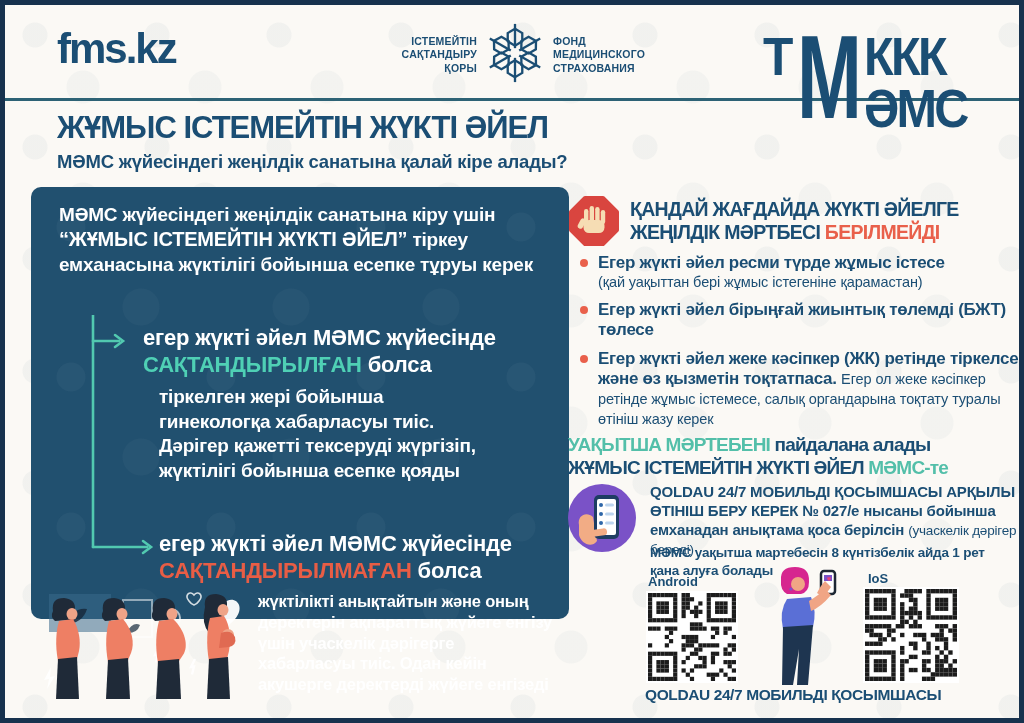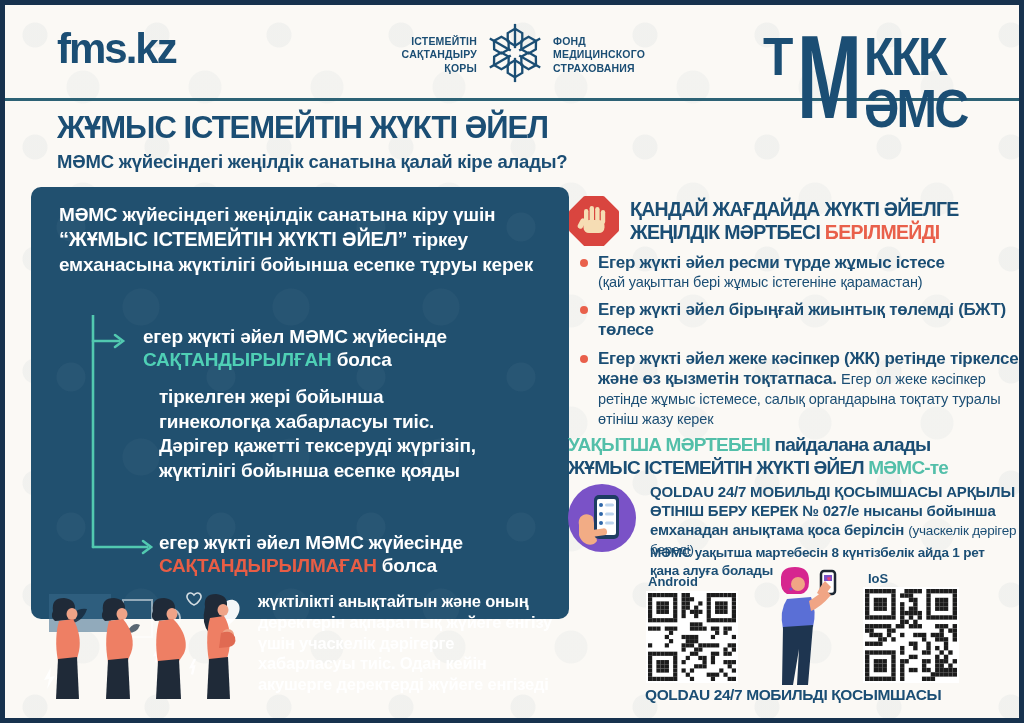--- a/index.html
+++ b/index.html
@@ -27,21 +27,21 @@
   #page-subtitle{position:absolute;left:52px;top:146px;font-size:18.5px;font-weight:700;letter-spacing:-.2px;color:#1b4e74;}
   
   #leftbox{position:absolute;left:16px;top:182px;width:538px;height:432px;background:#21506f;border-radius:10px;color:#fff;margin-left:10px;}
   #leftbox::before{content:"";position:absolute;inset:0;border-radius:3px;
       background-image:radial-gradient(circle at 40px 40px, rgba(255,255,255,.035) 14px, transparent 15px),
                        radial-gradient(circle at 110px 120px, rgba(255,255,255,.03) 18px, transparent 19px);
       background-size:150px 150px;pointer-events:none;}
   .intro{position:absolute;left:28px;top:16px;right:20px;font-size:19px;font-weight:700;line-height:1.27;letter-spacing:-.2px;}
   .intro .em{font-weight:800;font-size:20px;}
   .connector{position:absolute;left:48px;top:128px;}
-  .branch{font-size:19px;font-weight:700;line-height:1.22;letter-spacing:-.2px;}
+  .branch{font-size:22px;font-weight:700;line-height:1.22;letter-spacing:-.2px;}
   .branch .blk{display:block;}
   .b1{position:absolute;left:112px;top:138px;width:380px;}
   .b2{position:absolute;left:128px;top:344px;width:380px;}
   .teal{color:#4fd0b5;font-weight:800;}
   .redw{color:#e85d45;font-weight:800;}
   .detail{font-size:19px;font-weight:700;line-height:1.3;letter-spacing:-.2px;}
   .d1{position:absolute;left:128px;top:198px;width:330px;}
   .bottomrow{position:absolute;left:12px;right:14px;top:402px;bottom:8px;display:flex;gap:10px;align-items:flex-start;}
   .women{flex:none;}
   .d2{flex:1;font-size:16.5px;line-height:1.26;padding-top:2px;}

